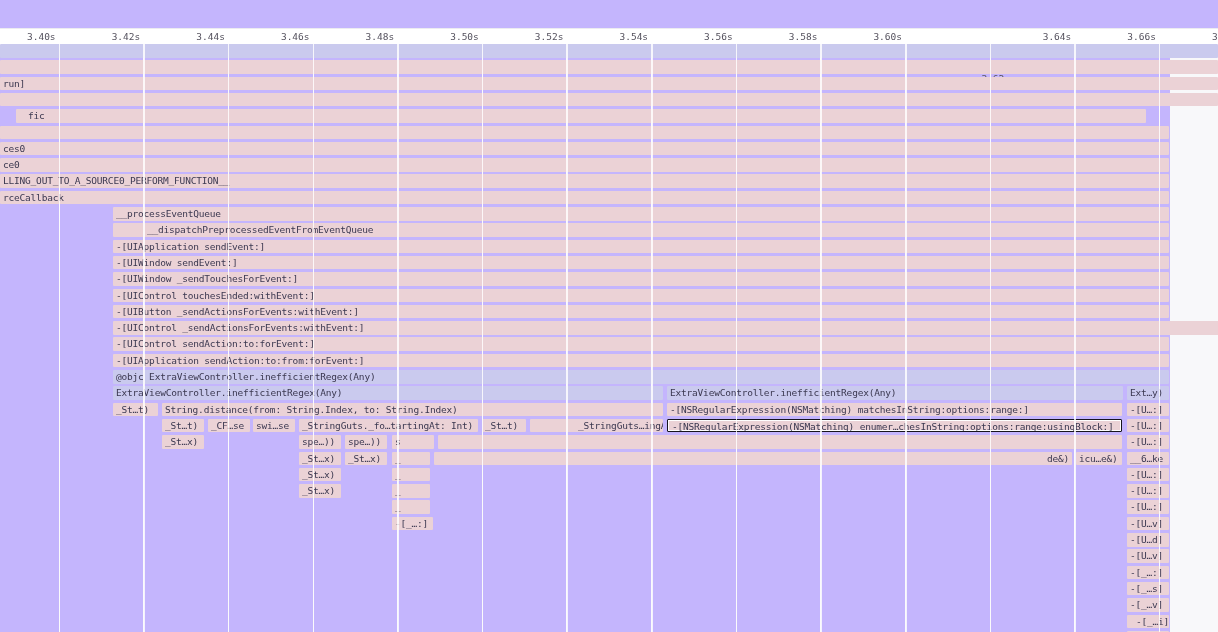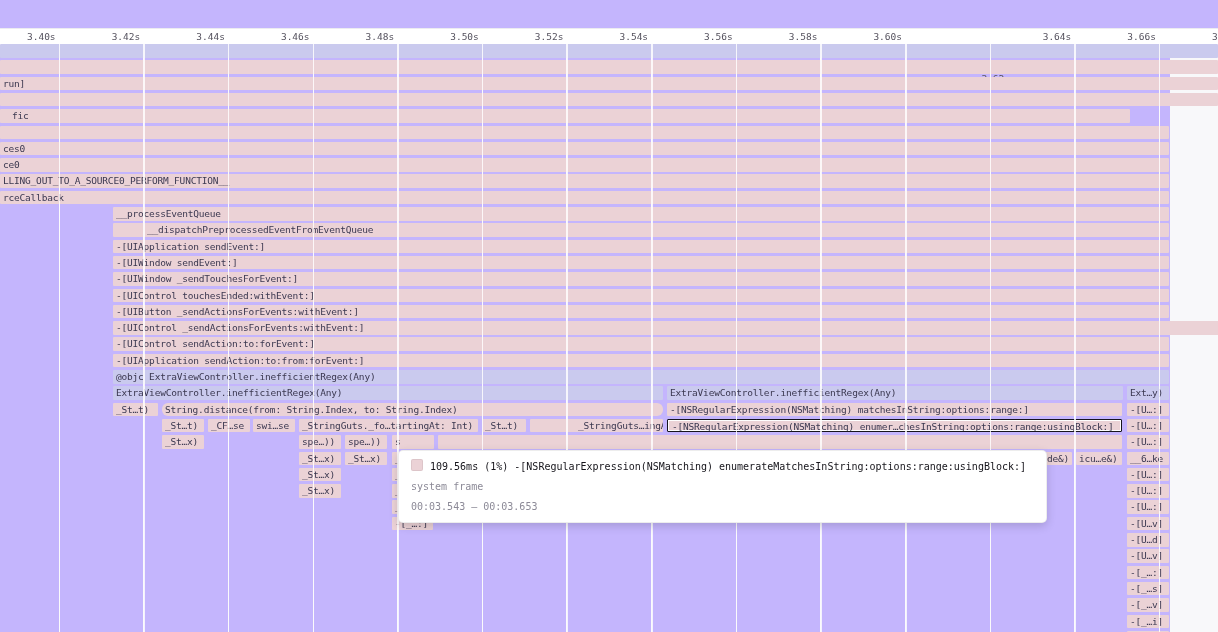--- a/index.html
+++ b/index.html
@@ -81,42 +81,42 @@
       <div class="tick-label" style="left: 958px; margin-top: 42px;">3.62s</div>
       <div class="tick-label" style="left: 1019.28px;">3.64s</div>
       <div class="tick-label" style="left: 1103.92px;">3.66s</div>
       <div class="tick-label" style="left: 1188.56px;">3.68s</div>
     </div>
   <div id="frames-layer">
       <div class="frame cat-l" style="left: 0px; width: 1218px; top: 44px;"></div>
       <div class="frame cat-p" style="left: 0px; width: 1218px; top: 60.3px;"></div>
       <div class="frame cat-p" style="left: 0px; width: 1218px; top: 76.6px;">run]</div>
       <div class="frame cat-p" style="left: 0px; width: 1218px; top: 92.9px;"></div>
-      <div class="frame cat-p" style="left: 0px; width: 1130px; top: 109.2px; padding-left: 12px;">fic</div>
+      <div class="frame cat-p" style="left: 16px; width: 1130px; top: 109.2px; padding-left: 12px;">fic</div>
       <div class="frame cat-p" style="left: 0px; width: 1169px; top: 125.5px;"></div>
       <div class="frame cat-p" style="left: 0px; width: 1169px; top: 141.8px;">ces0</div>
       <div class="frame cat-p" style="left: 0px; width: 1169px; top: 158.1px;">ce0</div>
       <div class="frame cat-p" style="left: 0px; width: 1169px; top: 174.4px;">LLING_OUT_TO_A_SOURCE0_PERFORM_FUNCTION__</div>
       <div class="frame cat-p" style="left: 0px; width: 1169px; top: 190.7px;">rceCallback</div>
       <div class="frame cat-p" style="left: 113px; width: 1056px; top: 207px;">__processEventQueue</div>
       <div class="frame cat-p" style="left: 113px; width: 1056px; top: 223.3px; padding-left: 34px;">__dispatchPreprocessedEventFromEventQueue</div>
       <div class="frame cat-p" style="left: 113px; width: 1056px; top: 239.6px;">-[UIApplication sendEvent:]</div>
       <div class="frame cat-p" style="left: 113px; width: 1056px; top: 255.9px;">-[UIWindow sendEvent:]</div>
       <div class="frame cat-p" style="left: 113px; width: 1056px; top: 272.2px;">-[UIWindow _sendTouchesForEvent:]</div>
       <div class="frame cat-p" style="left: 113px; width: 1056px; top: 288.5px;">-[UIControl touchesEnded:withEvent:]</div>
       <div class="frame cat-p" style="left: 113px; width: 1056px; top: 304.8px;">-[UIButton _sendActionsForEvents:withEvent:]</div>
       <div class="frame cat-p" style="left: 113px; width: 1144px; top: 321.1px;">-[UIControl _sendActionsForEvents:withEvent:]</div>
       <div class="frame cat-p" style="left: 113px; width: 1056px; top: 337.4px;">-[UIControl sendAction:to:forEvent:]</div>
       <div class="frame cat-p" style="left: 113px; width: 1056px; top: 353.7px;">-[UIApplication sendAction:to:from:forEvent:]</div>
       <div class="frame cat-l" style="left: 113px; width: 1056px; top: 370px;">@objc ExtraViewController.inefficientRegex(Any)</div>
       <div class="frame cat-l" style="left: 113px; width: 550px; top: 386.3px;">ExtraViewController.inefficientRegex(Any)</div>
       <div class="frame cat-l" style="left: 667px; width: 456px; top: 386.3px;">ExtraViewController.inefficientRegex(Any)</div>
       <div class="frame cat-l" style="left: 1127px; width: 42px; top: 386.3px;">Ext…y)</div>
       <div class="frame cat-p" style="left: 113px; width: 45px; top: 402.6px;">_St…t)</div>
-      <div class="frame cat-p" style="left: 162px; width: 501px; top: 402.6px; border-radius: 6px;">String.distance(from: String.Index, to: String.Index)</div>
+      <div class="frame cat-p" style="left: 162px; width: 501px; top: 402.6px;">String.distance(from: String.Index, to: String.Index)</div>
       <div class="frame cat-p" style="left: 667px; width: 455px; top: 402.6px;">-[NSRegularExpression(NSMatching) matchesInString:options:range:]</div>
       <div class="frame cat-p" style="left: 1127px; width: 42px; top: 402.6px;">-[U…:]</div>
       <div class="frame cat-p" style="left: 162px; width: 42px; top: 418.9px;">_St…t)</div>
       <div class="frame cat-p" style="left: 208px; width: 42px; top: 418.9px;">_CF…se</div>
       <div class="frame cat-p" style="left: 253px; width: 42px; top: 418.9px;">swi…se</div>
       <div class="frame cat-p" style="left: 299px; width: 179px; top: 418.9px;">_StringGuts._fo…tartingAt: Int)</div>
       <div class="frame cat-p" style="left: 482px; width: 44px; top: 418.9px;">_St…t)</div>
       <div class="frame cat-p" style="left: 530px; width: 133px; top: 418.9px; padding-left: 48px;">_StringGuts…ingAt: Int)</div>
       <div class="frame cat-p selected" style="left: 667px; width: 455px; top: 418.9px;">-[NSRegularExpression(NSMatching) enumer…chesInString:options:range:usingBlock:]</div>
       <div class="frame cat-p" style="left: 1127px; width: 42px; top: 418.9px;">-[U…:]</div>
@@ -140,40 +140,33 @@
       <div class="frame cat-p" style="left: 1127px; width: 42px; top: 484.1px;">-[U…:]</div>
       <div class="frame cat-p" style="left: 392px; width: 38px; top: 500.4px;">_</div>
       <div class="frame cat-p" style="left: 1127px; width: 42px; top: 500.4px;">-[U…:]</div>
       <div class="frame cat-p" style="left: 392px; width: 41px; top: 516.7px;">-[_…:]</div>
       <div class="frame cat-p" style="left: 1127px; width: 42px; top: 516.7px;">-[U…v]</div>
       <div class="frame cat-p" style="left: 1127px; width: 42px; top: 533px;">-[U…d]</div>
       <div class="frame cat-p" style="left: 1127px; width: 42px; top: 549.3px;">-[U…v]</div>
       <div class="frame cat-p" style="left: 1127px; width: 42px; top: 565.6px;">-[_…:]</div>
       <div class="frame cat-p" style="left: 1127px; width: 42px; top: 581.9px;">-[_…s]</div>
       <div class="frame cat-p" style="left: 1127px; width: 42px; top: 598.2px;">-[_…v]</div>
-      <div class="frame cat-p" style="left: 1127px; width: 42px; top: 614.5px;">-[_…i]</div>
+      <div class="frame cat-p" style="left: 1127px; width: 42px; top: 614.5px; text-align: right;">-[_…i]</div>
       <div class="frame cat-p" style="left: 1127px; width: 42px; top: 630.8px;"></div>
     </div>
   <div id="grid-over-layer">
       <div class="grid-over" style="left: 58.6px;"></div>
       <div class="grid-over" style="left: 143.24px;"></div>
       <div class="grid-over" style="left: 227.88px;"></div>
       <div class="grid-over" style="left: 312.52px;"></div>
       <div class="grid-over" style="left: 397.16px;"></div>
       <div class="grid-over" style="left: 481.8px;"></div>
       <div class="grid-over" style="left: 566.44px;"></div>
       <div class="grid-over" style="left: 651.08px;"></div>
       <div class="grid-over" style="left: 735.72px;"></div>
       <div class="grid-over" style="left: 820.36px;"></div>
       <div class="grid-over" style="left: 905px;"></div>
       <div class="grid-over" style="left: 989.64px;"></div>
       <div class="grid-over" style="left: 1074.28px;"></div>
       <div class="grid-over" style="left: 1158.92px;"></div>
     </div>
 
-  <div id="tooltip">
-    <div class="tline1">
-      <span class="swatch"></span><span>109.56ms (1%)</span>&nbsp;<span>-[NSRegularExpression(NSMatching) enumerateMatchesInString:options:range:usingBlock:]</span>
-    </div>
-    <div class="tline2">system frame</div>
-    <div class="tline3">00:03.543 — 00:03.653</div>
-  </div>
 </div>
 
 </body></html>

